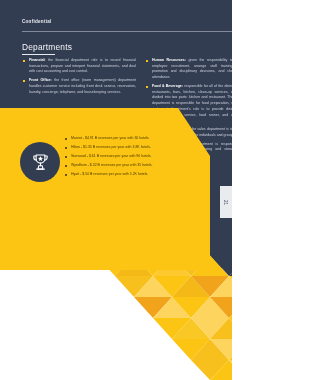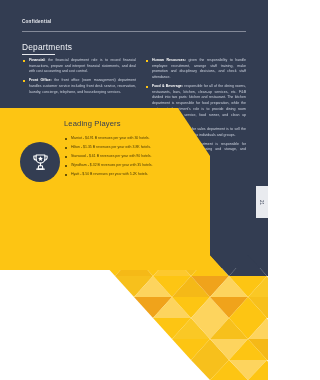--- a/index.html
+++ b/index.html
@@ -4,21 +4,21 @@
 <style>
   * { box-sizing: border-box; margin: 0; padding: 0; }
   html, body {
     width: 268px; height: 380px;
     background: #ffffff;
     font-family: "Liberation Sans", sans-serif;
     overflow: hidden;
   }
   #page {
     position: relative;
-    width: 268px; height: 380px;
+    width: 232px; height: 380px;
     background: #ffffff;
     overflow: hidden;
   }
   
   .navy-slab {
     position: absolute; left: 0; top: 0;
     width: 268px; height: 268px;
     background: #333d52;
   }
   
@@ -211,21 +211,20 @@
         <path d="M7 4.6H4.4v1.6A3 3 0 0 0 7.4 9.2"></path>
         <path d="M17 4.6h2.6v1.6a3 3 0 0 1-3 3"></path>
         <path d="M12 12.7v3.1"></path>
         <path d="M9.2 19.6h5.6l-.7-3.8H9.9z"></path>
         <path d="M7.6 19.6h8.8"></path>
       </g>
       <path d="M12 4.9l.85 1.73 1.9.28-1.37 1.34.32 1.9L12 9.25l-1.7.9.32-1.9-1.37-1.34 1.9-.28z" fill="#ffffff"></path>
     </svg>
   </div>
 
-  <div class="lp-title">Leading Players</div>
 
   <div class="lp-list">
     <div class="blt">Marriot - $4.91 B revenues per year with 30 hotels.</div>
     <div class="blt">Hilton - $1.35 B revenues per year with 3.8K hotels.</div>
     <div class="blt">Starwood - $.61 B revenues per year with 90 hotels.</div>
     <div class="blt">Wyndham - $.32 B revenues per year with 35 hotels.</div>
     <div class="blt">Hyatt - $.50 B revenues per year with 5.2K hotels.</div>
   </div>
 
   <div class="page-tab">

